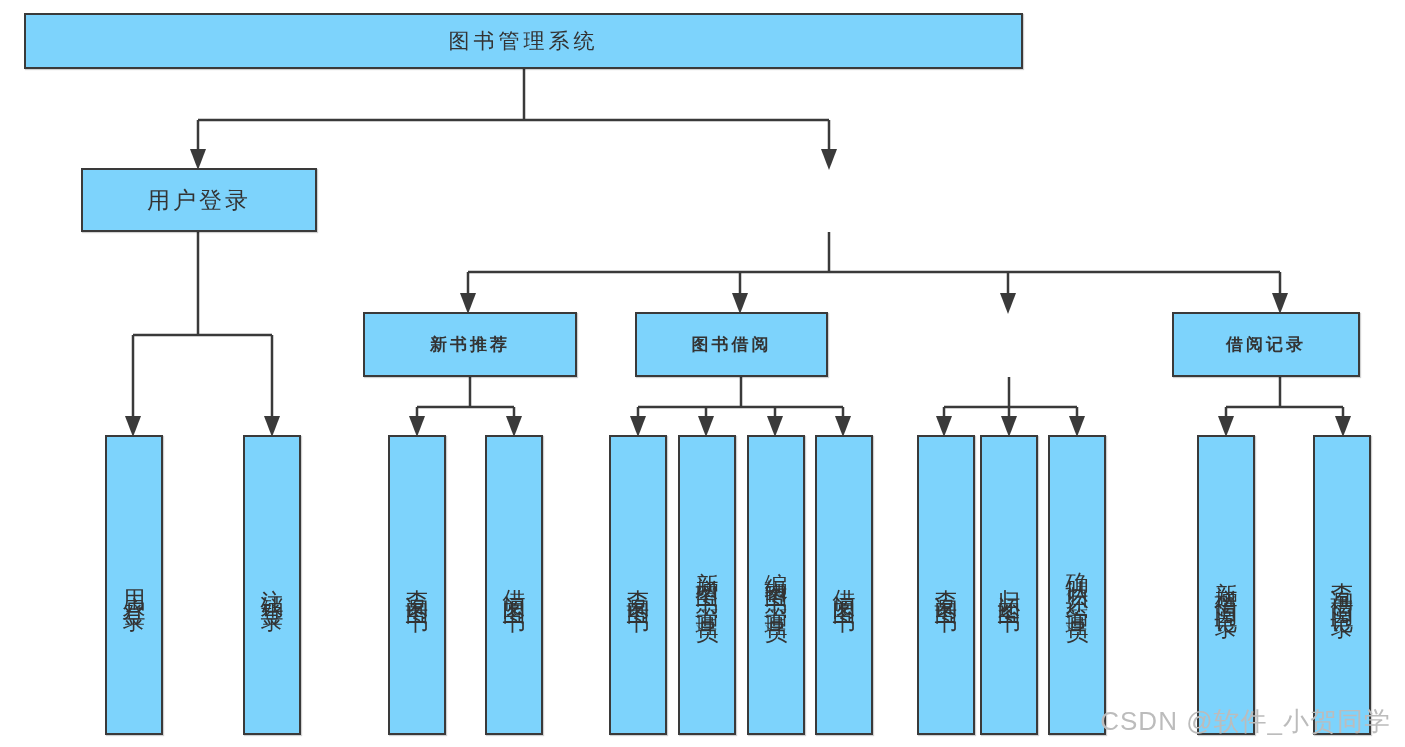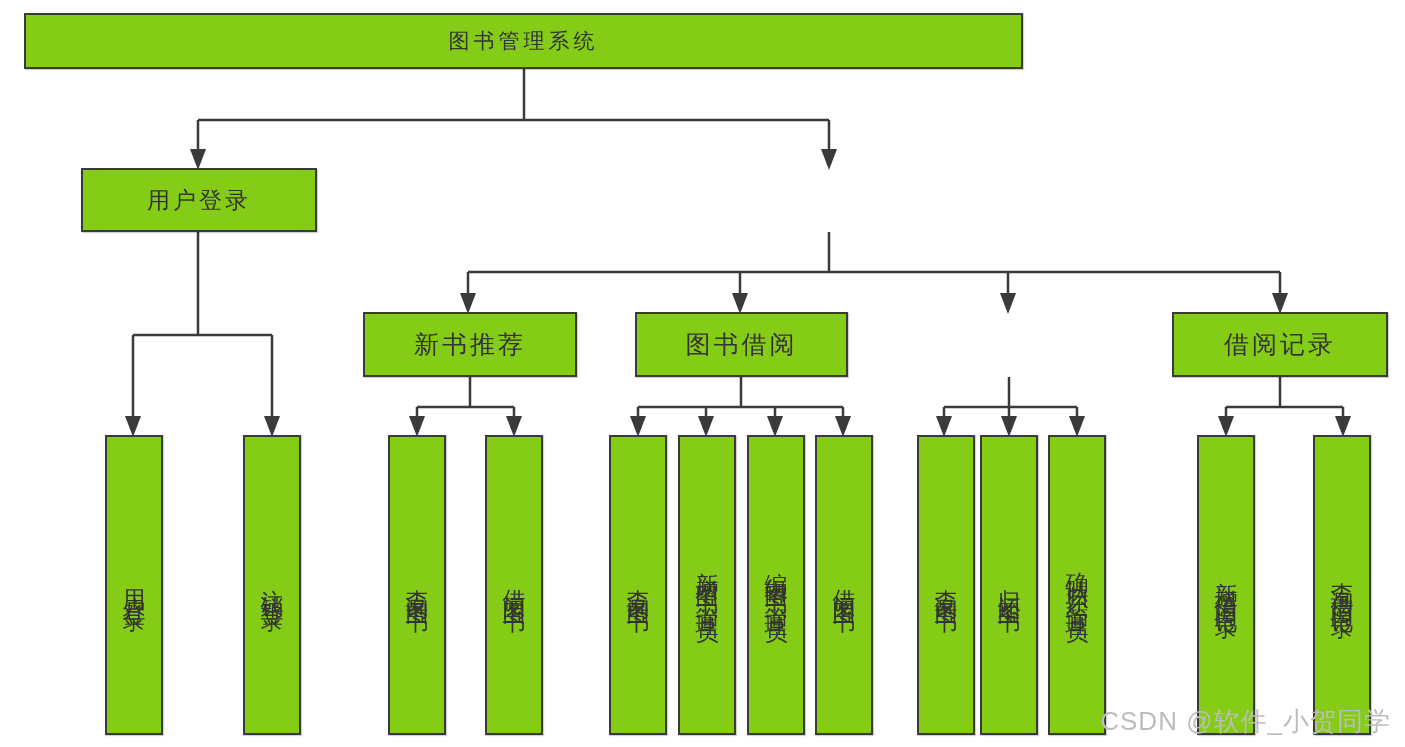--- a/index.html
+++ b/index.html
@@ -12,26 +12,26 @@
   html,body{margin:0;padding:0;background:#fff;}
   .stage{
     position:relative;width:1405px;height:747px;background:var(--bg);
     font-family:"Liberation Sans","DejaVu Sans",sans-serif;overflow:hidden;
   }
   .connectors{position:absolute;left:0;top:0;width:1405px;height:747px;}
   .connectors .lines{stroke:var(--line);stroke-width:2.5px;fill:none;}
   .connectors .heads{fill:var(--line);stroke:none;}
   .node{
     position:absolute;box-sizing:border-box;border:2.5px solid var(--line);
-    background:#84cc16;color:var(--text);display:flex;align-items:center;justify-content:center;
+    background:#7dd3fc;color:var(--text);display:flex;align-items:center;justify-content:center;
     box-shadow:1px 1px 1px rgba(0,0,0,.18);
   }
   .root{font-size:21px;letter-spacing:4px;}
   .l2{font-size:23px;letter-spacing:3px;}
-  .l3{font-size:25px;letter-spacing:3px;}
+  .l3{font-size:17px;letter-spacing:3px;font-weight:bold;}
   .leaf{
     writing-mode:vertical-rl;text-orientation:mixed;
     font-size:23px;letter-spacing:7px;line-height:1;
   }
   .watermark{
     position:absolute;right:14px;bottom:8px;font-size:26px;letter-spacing:1px;
     color:var(--wm);white-space:nowrap;
   }
 </style>
 </head>
@@ -103,22 +103,22 @@
       <path d="M1218,416 L1234,416 L1226,437 Z"></path>
       <path d="M1335,416 L1351,416 L1343,437 Z"></path>
     </g>
   </svg>
 
   <div class="node root" style="left:24px;top:13px;width:999px;height:56px">图书管理系统</div>
 
   <div class="node l2" style="left:81px;top:168px;width:236px;height:64px">用户登录</div>
 
   <div class="node l3" style="left:363px;top:312px;width:214px;height:65px">新书推荐</div>
-  <div class="node l3" style="left:635px;top:312px;width:213px;height:65px">图书借阅</div>
-  <div class="node l3" style="left:1172px;top:312px;width:216px;height:65px">借阅记录</div>
+  <div class="node l3" style="left:635px;top:312px;width:193px;height:65px">图书借阅</div>
+  <div class="node l3" style="left:1172px;top:312px;width:188px;height:65px">借阅记录</div>
 
   <div class="node leaf" style="left:105px;top:435px;width:58px;height:300px">用户登录</div>
   <div class="node leaf" style="left:243px;top:435px;width:58px;height:300px">注销登录</div>
   <div class="node leaf" style="left:388px;top:435px;width:58px;height:300px">查询图书</div>
   <div class="node leaf" style="left:485px;top:435px;width:58px;height:300px">借阅图书</div>
   <div class="node leaf" style="left:609px;top:435px;width:58px;height:300px">查询图书</div>
   <div class="node leaf" style="left:678px;top:435px;width:58px;height:300px">新增图书（管理员）</div>
   <div class="node leaf" style="left:747px;top:435px;width:58px;height:300px">编辑图书（管理员）</div>
   <div class="node leaf" style="left:815px;top:435px;width:58px;height:300px">借阅图书</div>
   <div class="node leaf" style="left:917px;top:435px;width:58px;height:300px">查询图书</div>

